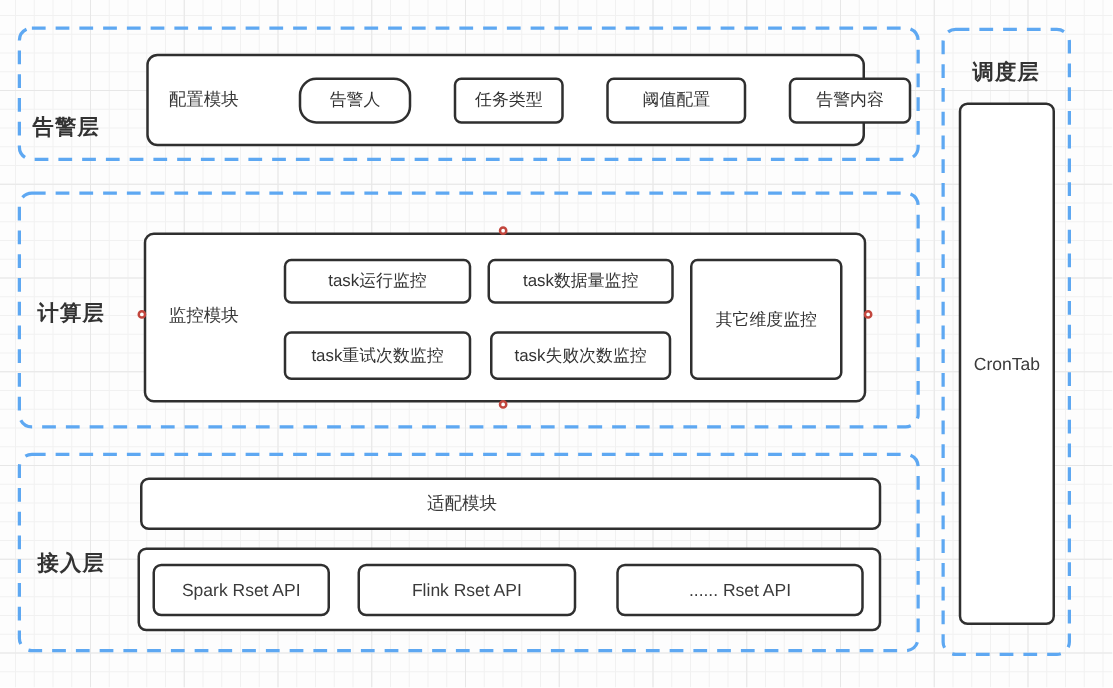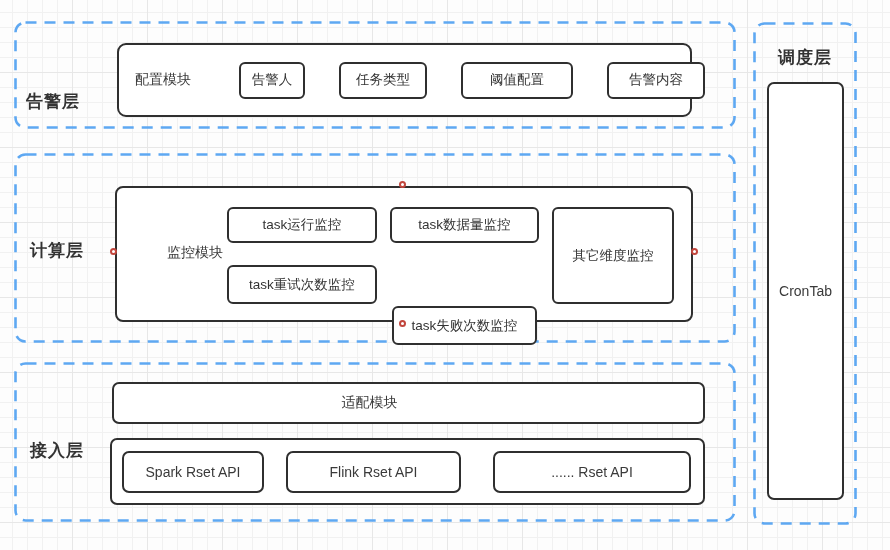--- a/index.html
+++ b/index.html
@@ -58,37 +58,37 @@
   .alert .layer-label { left: 12px; top: 69px; }
   .config-box { left: 103px; top: 22px; width: 575px; height: 74px; border-radius: 9px;
                 display: flex; align-items: center; gap: 34px; padding-left: 16px; }
   .module-label { font-size: 14px; color: #3a3a3a; white-space: nowrap; }
   .config-box .module-label { width: 62px; margin-right: 14px; }
   .cfg-item {
     height: 37px; background: #fff; border: 2px solid #2f2f2f; border-radius: 6px;
     display: flex; align-items: center; justify-content: center;
     font-size: 13.5px; white-space: nowrap; flex: none;
   }
-  .cfg-item:nth-of-type(1) { width: 66px; }
+  .cfg-item:nth-of-type(1) { width: 90px; border-radius: 14px; }
   .cfg-item:nth-of-type(2) { width: 88px; }
   .cfg-item:nth-of-type(3) { width: 112px; }
   .cfg-item:nth-of-type(4) { width: 98px; }
 
   
   .layer.compute { left: 14px; top: 153px; width: 722px; height: 190px; }
   .compute .layer-label { left: 16px; top: 86px; }
   .monitor-box { left: 101px; top: 33px; width: 578px; height: 136px; border-radius: 8px; }
-  .monitor-box .module-label { position: absolute; left: 18px; top: 56px; margin-left: 32px; }
+  .monitor-box .module-label { position: absolute; left: 18px; top: 56px; }
   .mon { position: absolute; background: #fff; border: 2px solid #2f2f2f; border-radius: 6px;
          display: flex; align-items: center; justify-content: center;
          font-size: 13.5px; white-space: nowrap; }
   .mon.m0 { left: 110px; top: 19px; width: 150px; height: 36px; }
   .mon.m1 { left: 273px; top: 19px; width: 149px; height: 36px; }
   .mon.m2 { left: 110px; top: 77px; width: 150px; height: 39px; }
-  .mon.m3 { left: 275px; top: 77px; width: 145px; height: 39px; margin-top: 41px; }
+  .mon.m3 { left: 275px; top: 77px; width: 145px; height: 39px; }
   .mon.side { left: 435px; top: 19px; width: 122px; height: 97px; }
 
   
   .cp { position: absolute; width: 7px; height: 7px; background: #fff;
         border: 2px solid #c2463d; border-radius: 50%; z-index: 3; }
   .cp.top    { left: calc(50% - 5px); top: -7px; }
   .cp.bottom { left: calc(50% - 5px); bottom: -7px; }
   .cp.left   { left: -7px; top: calc(50% - 6px); }
   .cp.right  { right: -7px; top: calc(50% - 6px); }
 

